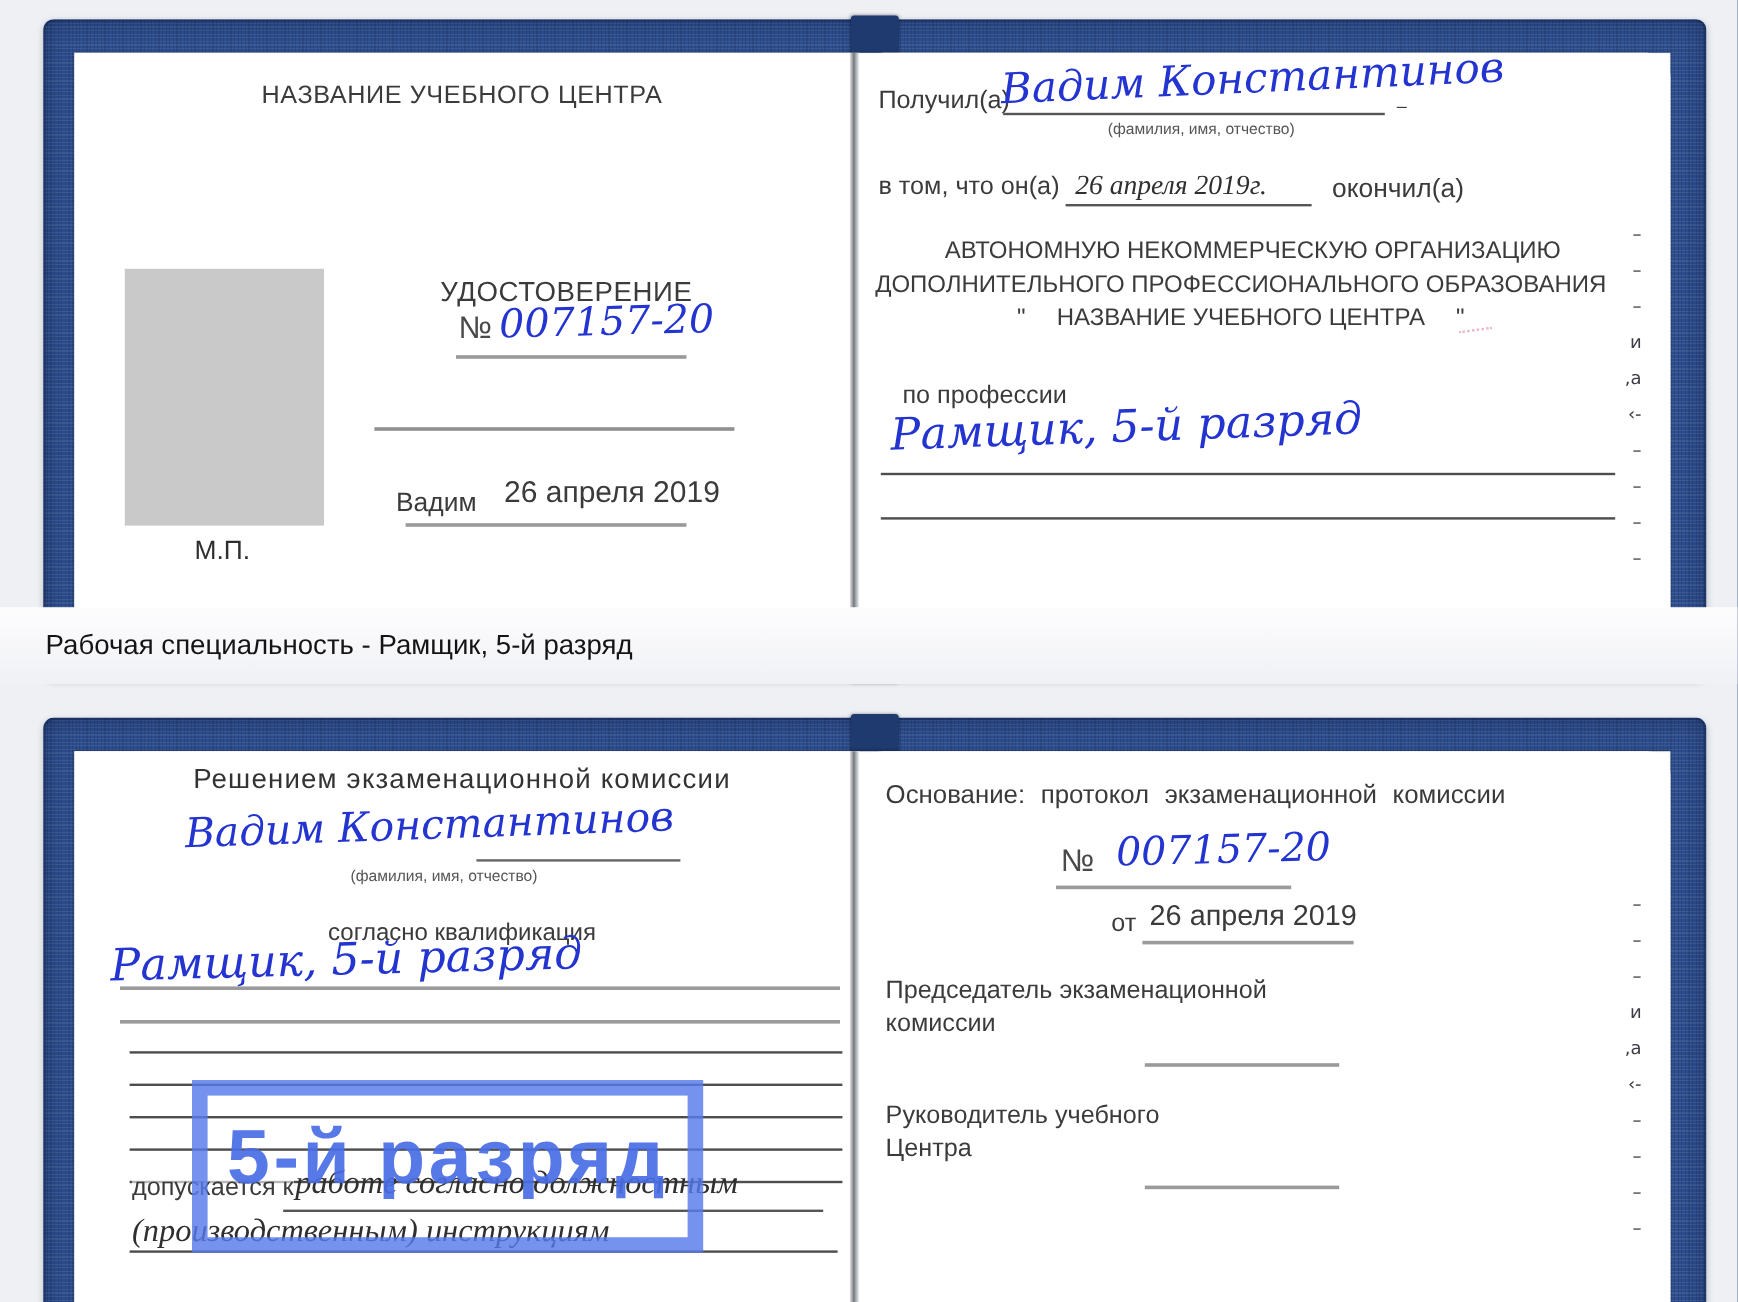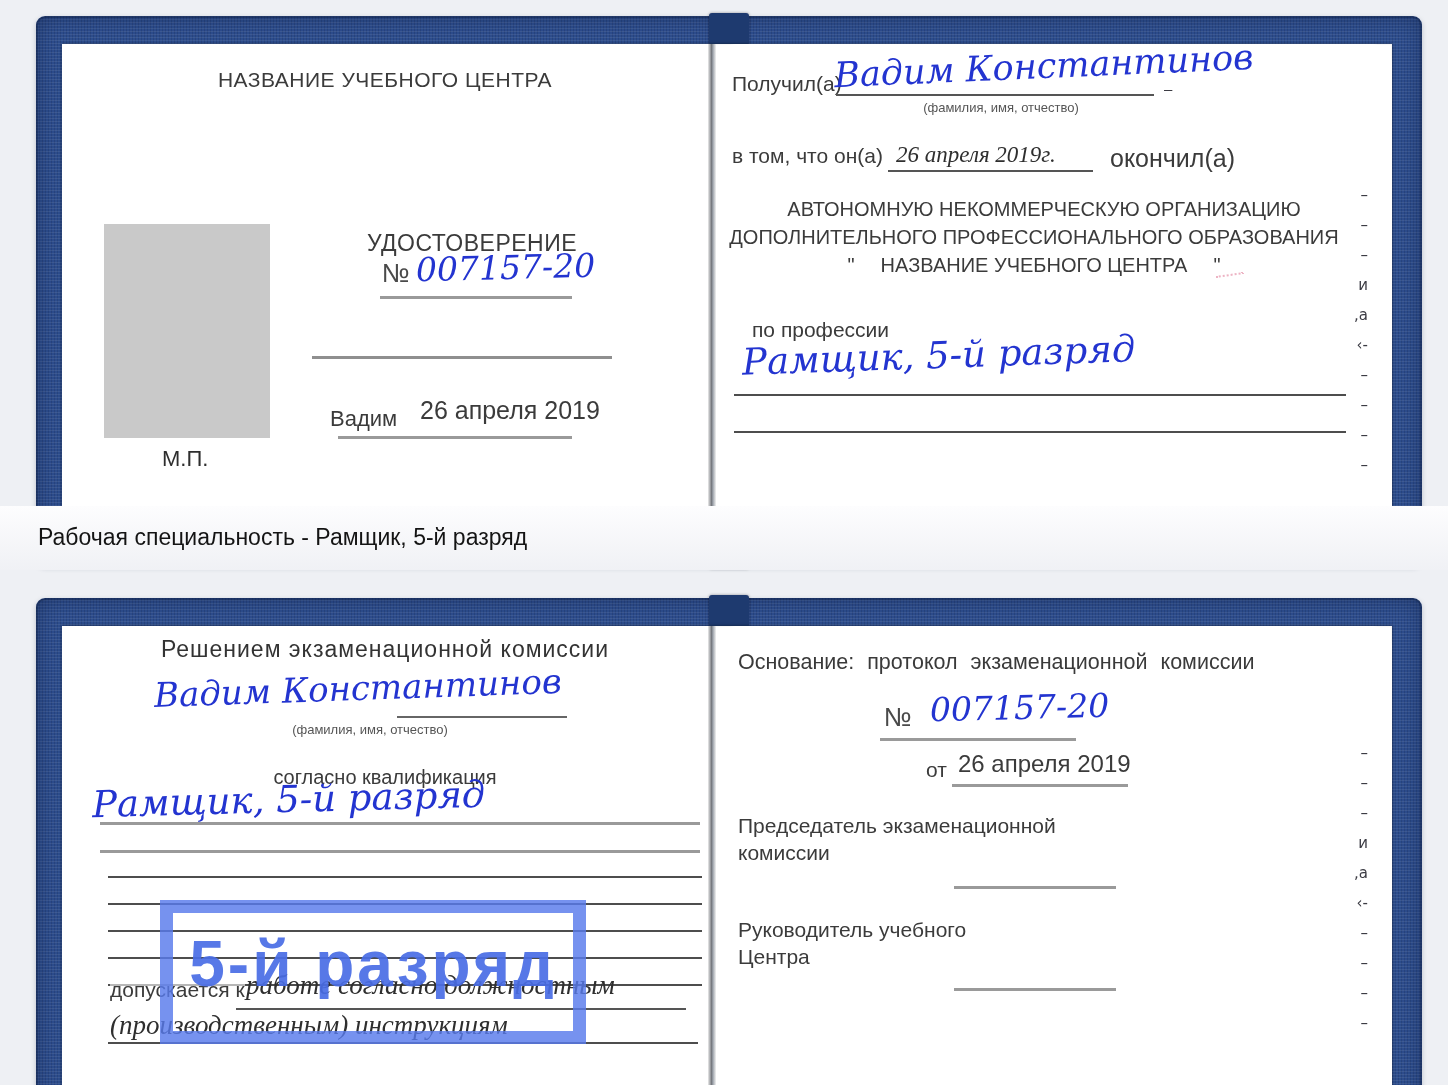--- a/index.html
+++ b/index.html
@@ -100,21 +100,21 @@
     <div class="page right">
       <div class="printed" style="left:16px;top:28px;font-size:21px;">Получил(а)</div>
       <div class="hand" style="left:118px;top:2px;font-size:35px;transform:rotate(-2.5deg);">Вадим Константинов</div>
       <div class="line thin" style="left:120px;top:50px;width:318px;background:#555;"></div>
       <div class="printed" style="left:448px;top:36px;font-size:15px;color:#3c3c44;">–</div>
       <div class="printed hint centered" style="left:150px;width:270px;top:56px;font-size:13px;">(фамилия, имя, отчество)</div>
 
       <div class="printed" style="left:16px;top:100px;font-size:21px;">в том, что он(а)</div>
       <div class="it" style="left:180px;top:98px;font-size:23px;">26 апреля 2019г.</div>
       <div class="line thin" style="left:172px;top:126px;width:205px;background:#555;"></div>
-      <div class="printed" style="left:394px;top:100px;font-size:25px;">окончил(а)</div>
+      <div class="printed" style="left:394px;top:100px;font-size:22px;">окончил(а)</div>
 
       <div class="printed centered" style="left:0;right:40px;top:154px;font-size:20px;margin-left:20px;">АВТОНОМНУЮ НЕКОММЕРЧЕСКУЮ ОРГАНИЗАЦИЮ</div>
       <div class="printed centered" style="left:0;right:40px;top:182px;font-size:20px;">ДОПОЛНИТЕЛЬНОГО ПРОФЕССИОНАЛЬНОГО ОБРАЗОВАНИЯ</div>
       <div class="printed centered" style="left:0;right:40px;top:210px;font-size:20px;">
         <span style="margin-right:26px;">"</span><span>НАЗВАНИЕ УЧЕБНОГО ЦЕНТРА</span><span style="margin-left:26px;">"</span>
       </div>
       <div class="pink-mark" style="left:500px;top:230px;"></div>
 
       <div class="printed" style="left:36px;top:274px;font-size:21px;">по профессии</div>
       <div class="hand" style="left:26px;top:290px;font-size:37px;transform:rotate(-2deg);">Рамщик, 5-й разряд</div>

